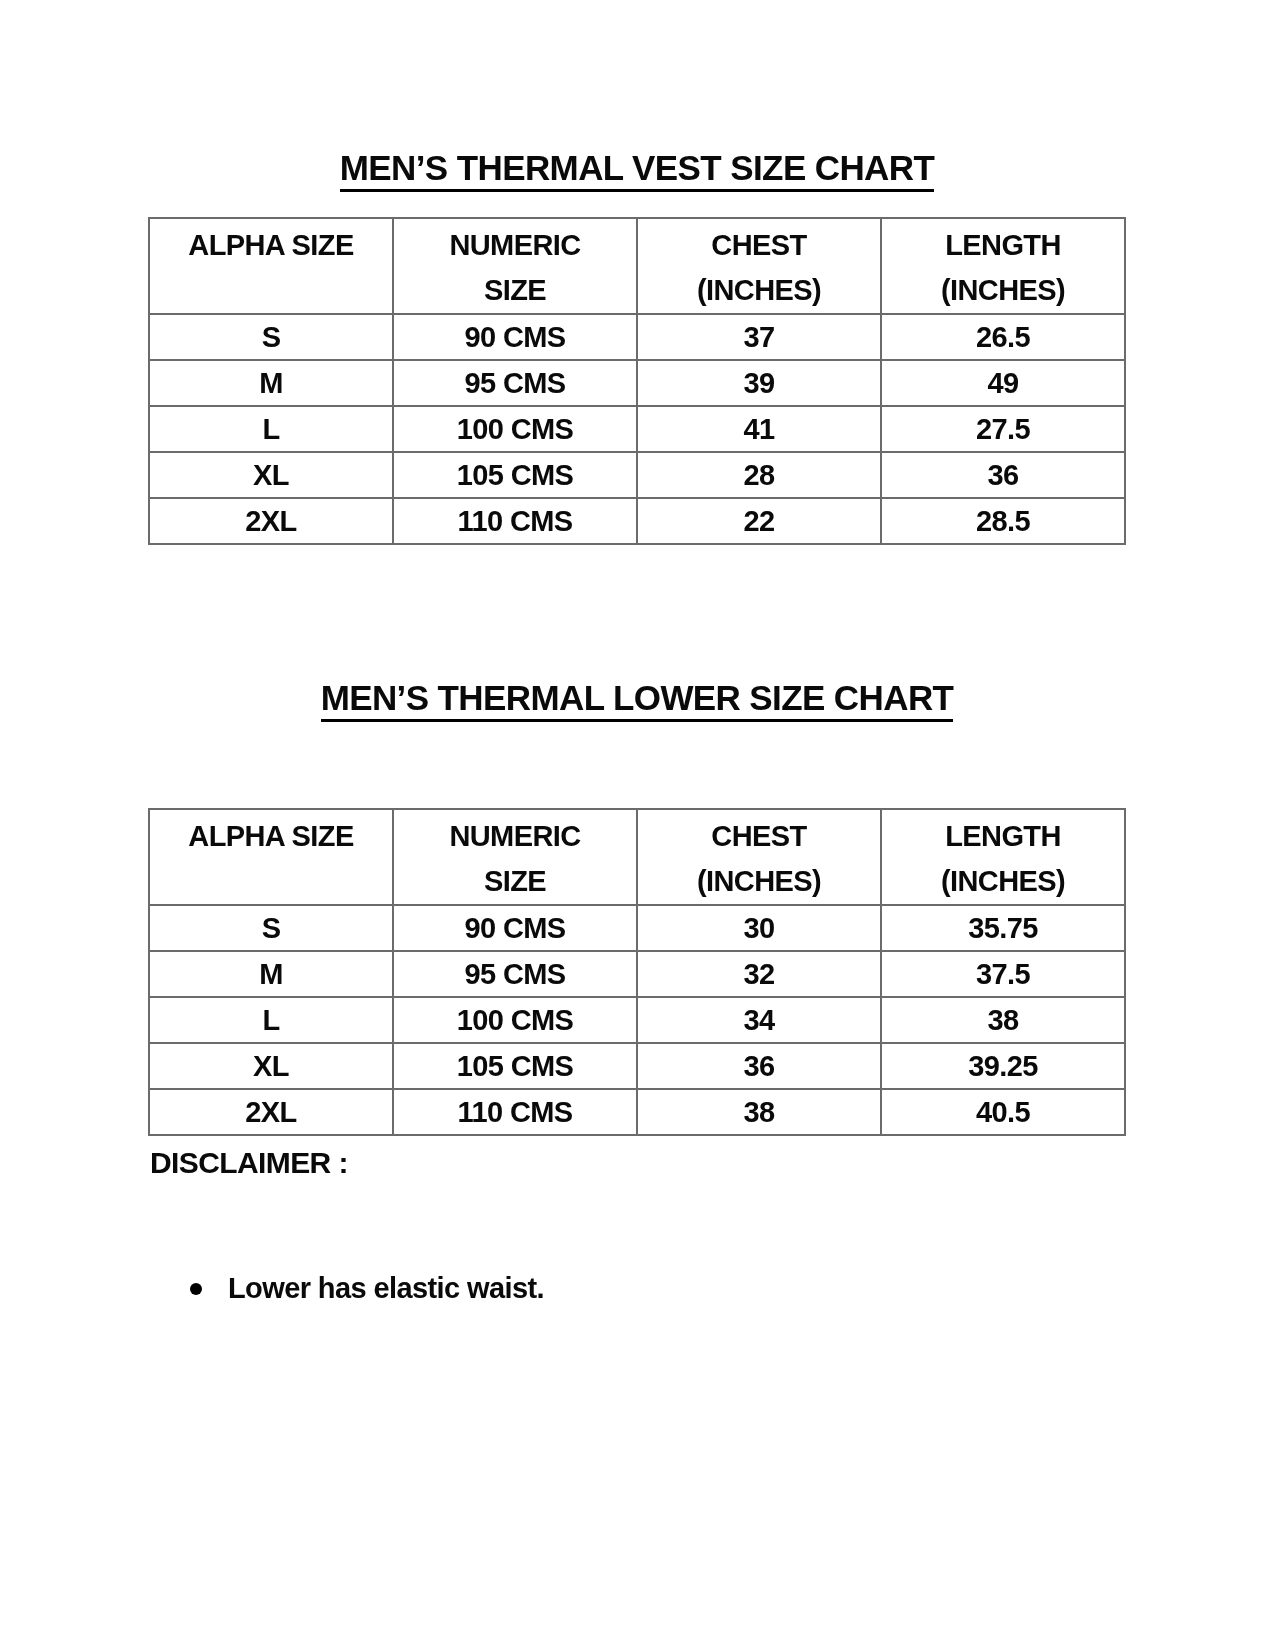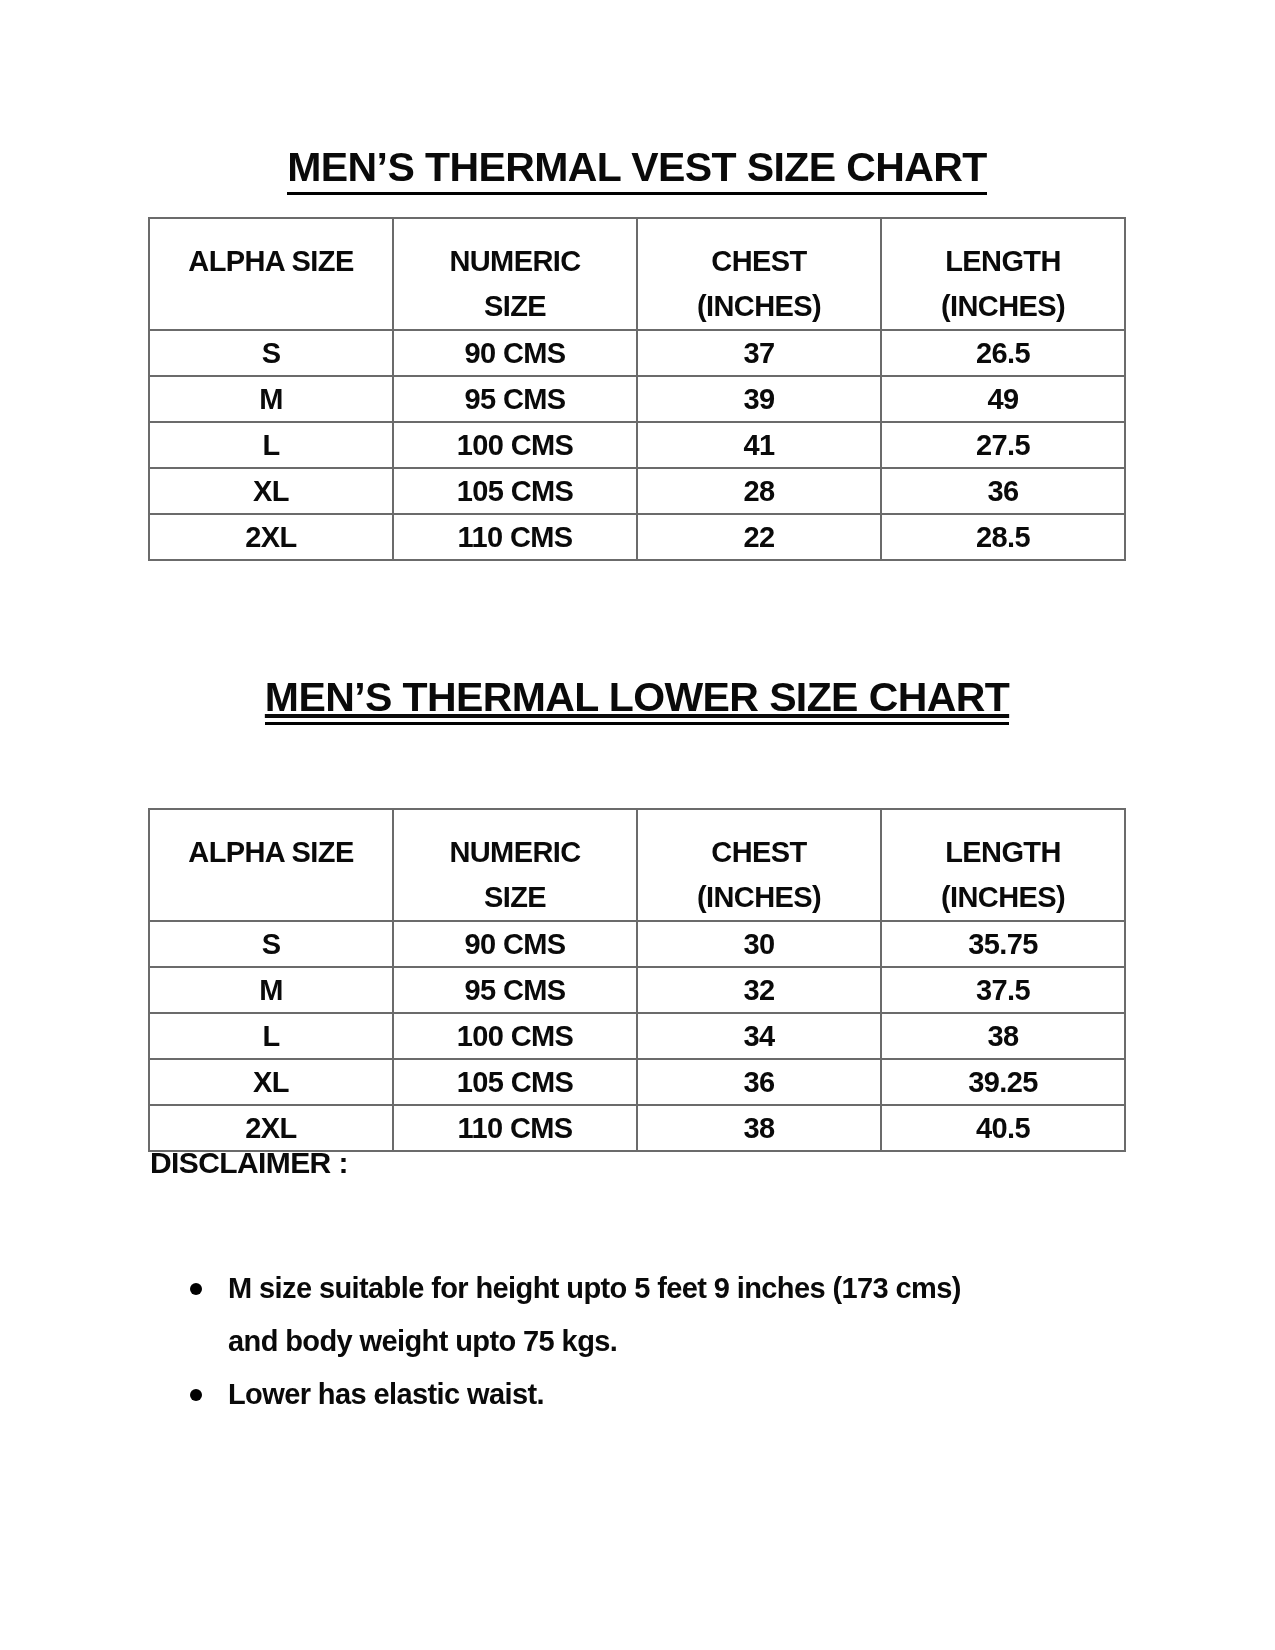--- a/index.html
+++ b/index.html
@@ -13,30 +13,30 @@
     color: #0a0a0a;
     letter-spacing: -0.6px;
     overflow: hidden;
   }
 
   .chart-title {
     position: absolute;
     left: 148px;
     width: 978px;
     text-align: center;
-    font-size: 41px;
+    font-size: 35px;
     line-height: 37px;
     white-space: nowrap;
   }
   .chart-title .u {
     border-bottom: 3px solid #000000;
     padding-bottom: 2px;
   }
   #vest-title  { top: 149px; }
-  #lower-title { top: 679px; text-decoration: underline; }
+  #lower-title { top: 679px; }
 
   table.size-table {
     position: absolute;
     left: 148px;
     width: 978px;
     border-collapse: collapse;
     table-layout: fixed;
     border: 2px solid #4a4a4a;
   }
   #vest-table  { top: 217px; }
@@ -44,21 +44,21 @@
 
   .size-table th, .size-table td {
     border: 2px solid #6b6b6b;
     font-weight: 700;
     text-align: center;
     overflow: hidden;
   }
   .size-table th {
     height: 89px;
     vertical-align: top;
-    padding: 20px 4px 0 4px;
+    padding: 4px 4px 0 4px;
     font-size: 29px;
     line-height: 45px;
   }
   .size-table td {
     height: 44px;
     vertical-align: middle;
     font-size: 29px;
     padding: 0 4px;
   }
 
@@ -217,21 +217,17 @@
         <td>38</td>
         <td>40.5</td>
       </tr>
     </tbody>
   </table>
 
   <div class="disclaimer-heading">DISCLAIMER :</div>
 
   <ul class="disclaimer-list">
     <li>
-      <div>M size suitable for height upto 5 feet 9 inches (173 cms)</div>
-      <div>and body weight upto 75 kgs.</div>
-    </li>
-    <li>
       <div>Lower has elastic waist.</div>
     </li>
   </ul>
 
 </div>
 
 </body></html>

